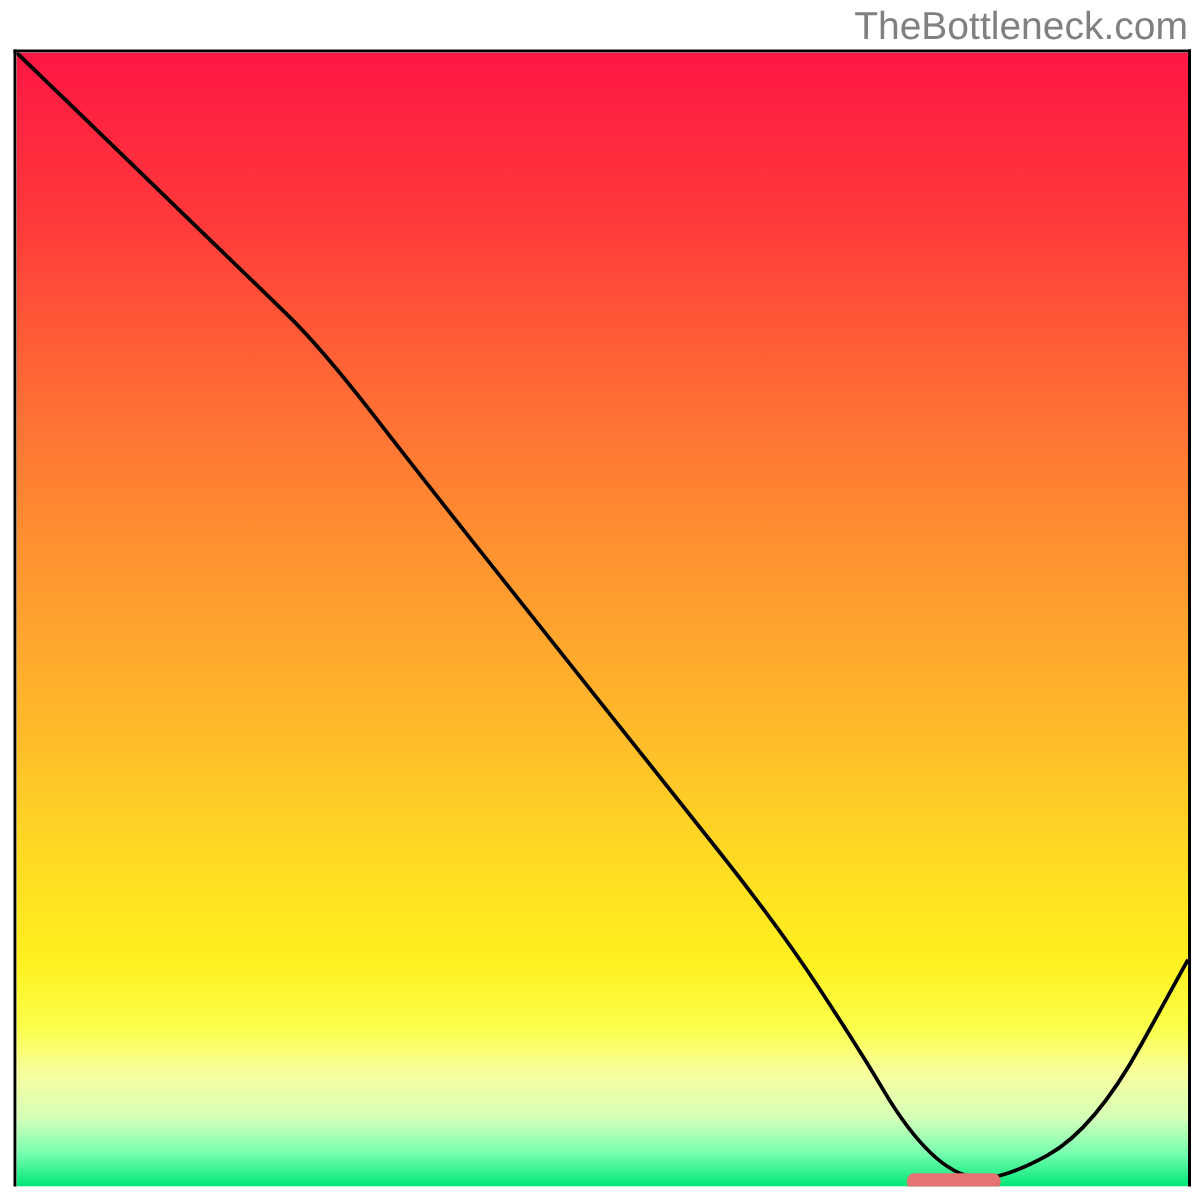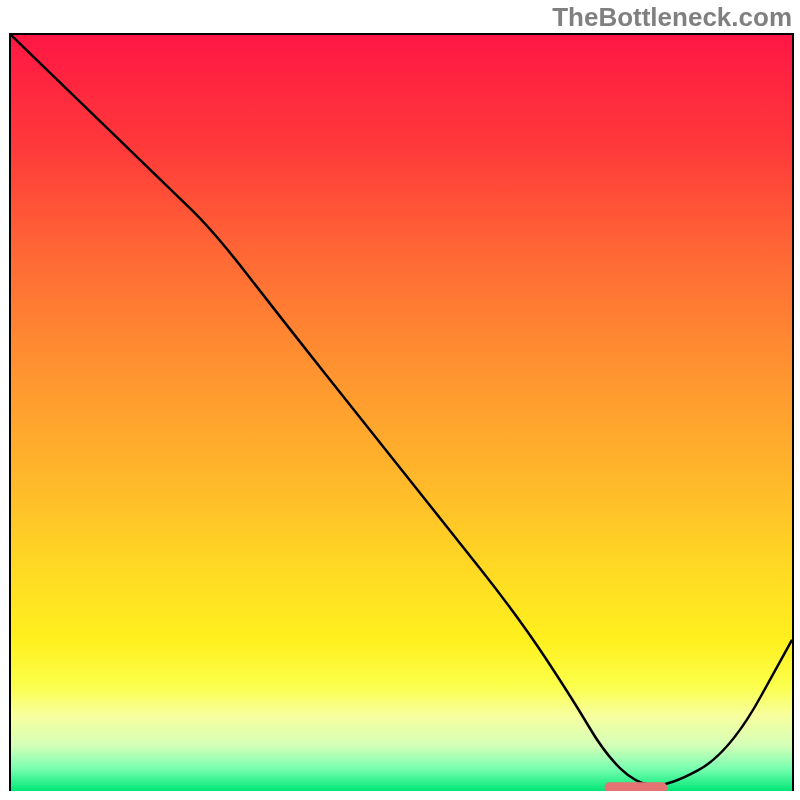--- a/index.html
+++ b/index.html
@@ -10,21 +10,21 @@
     background: white;
     position: relative;
     font-family: Arial, sans-serif;
   }
   .watermark {
     position: absolute;
     top: 2px;
     right: 8px;
     color: #808080;
     font-size: 26px;
-    font-weight: bold;
+    font-weight: normal;
     z-index: 10;
   }
   .chart-container {
     position: absolute;
     top: 33px;
     left: 9px;
     width: 781px;
     height: 756px;
     border-top: 2px solid black;
     border-left: 2px solid black;

